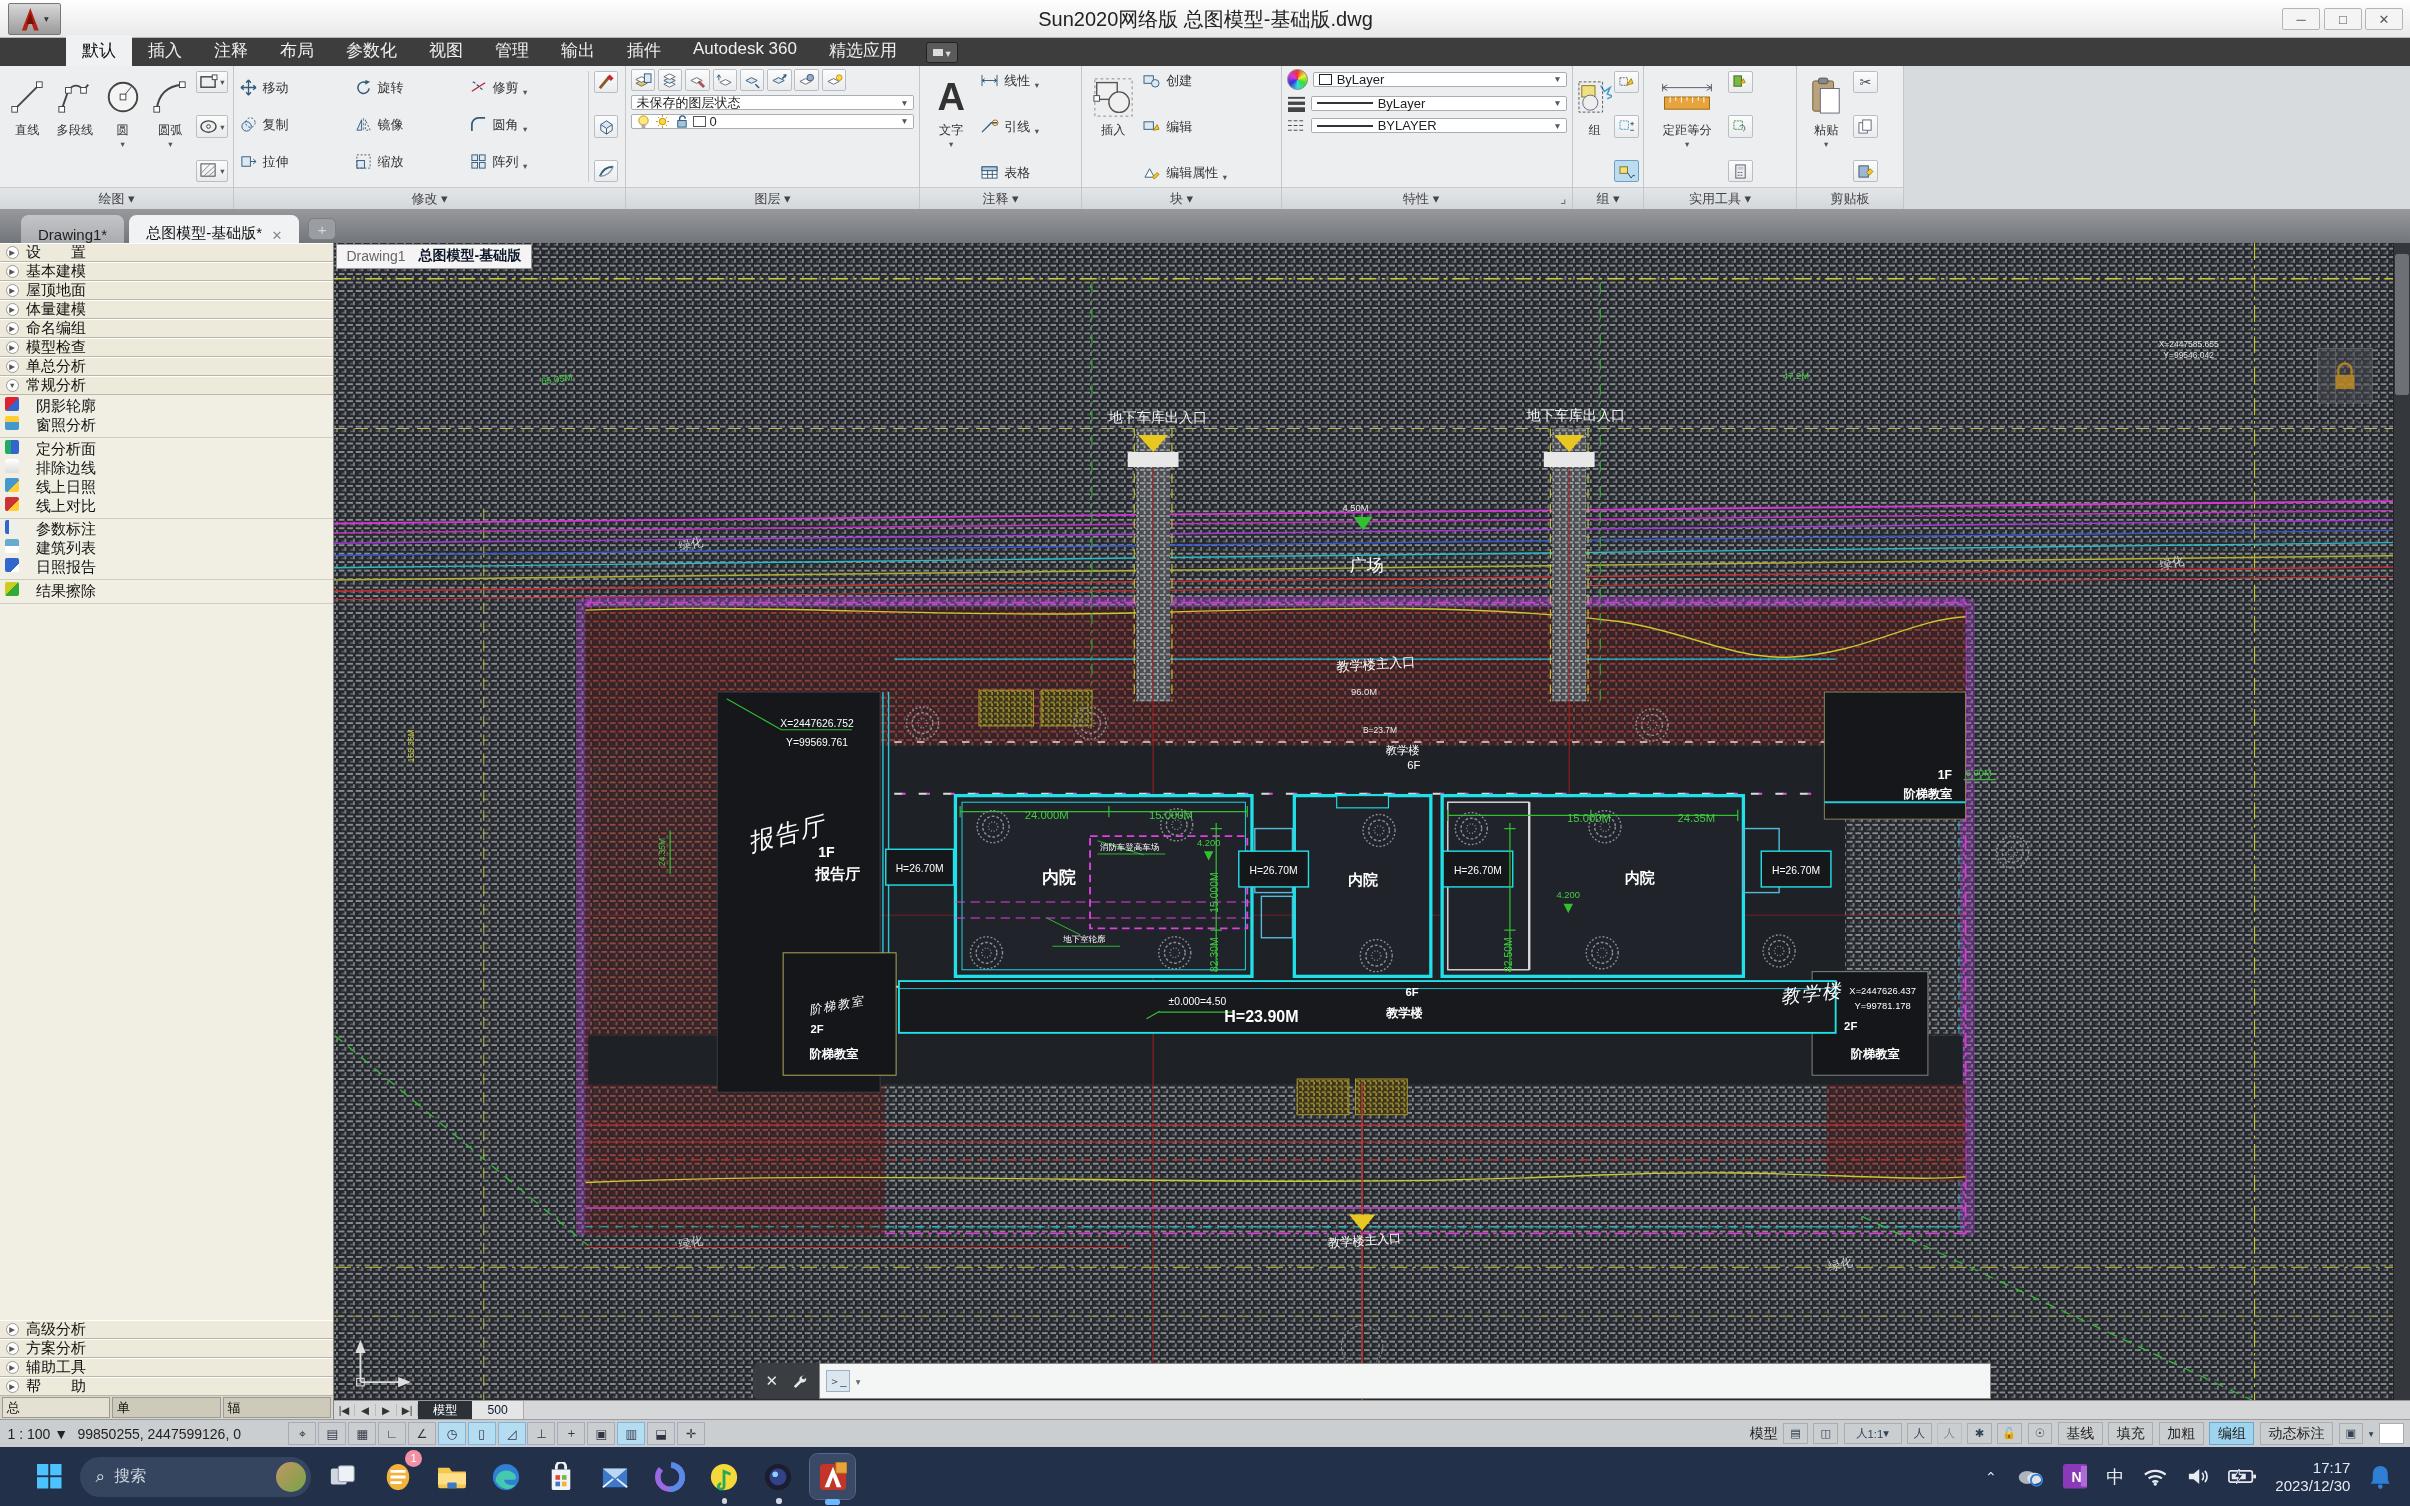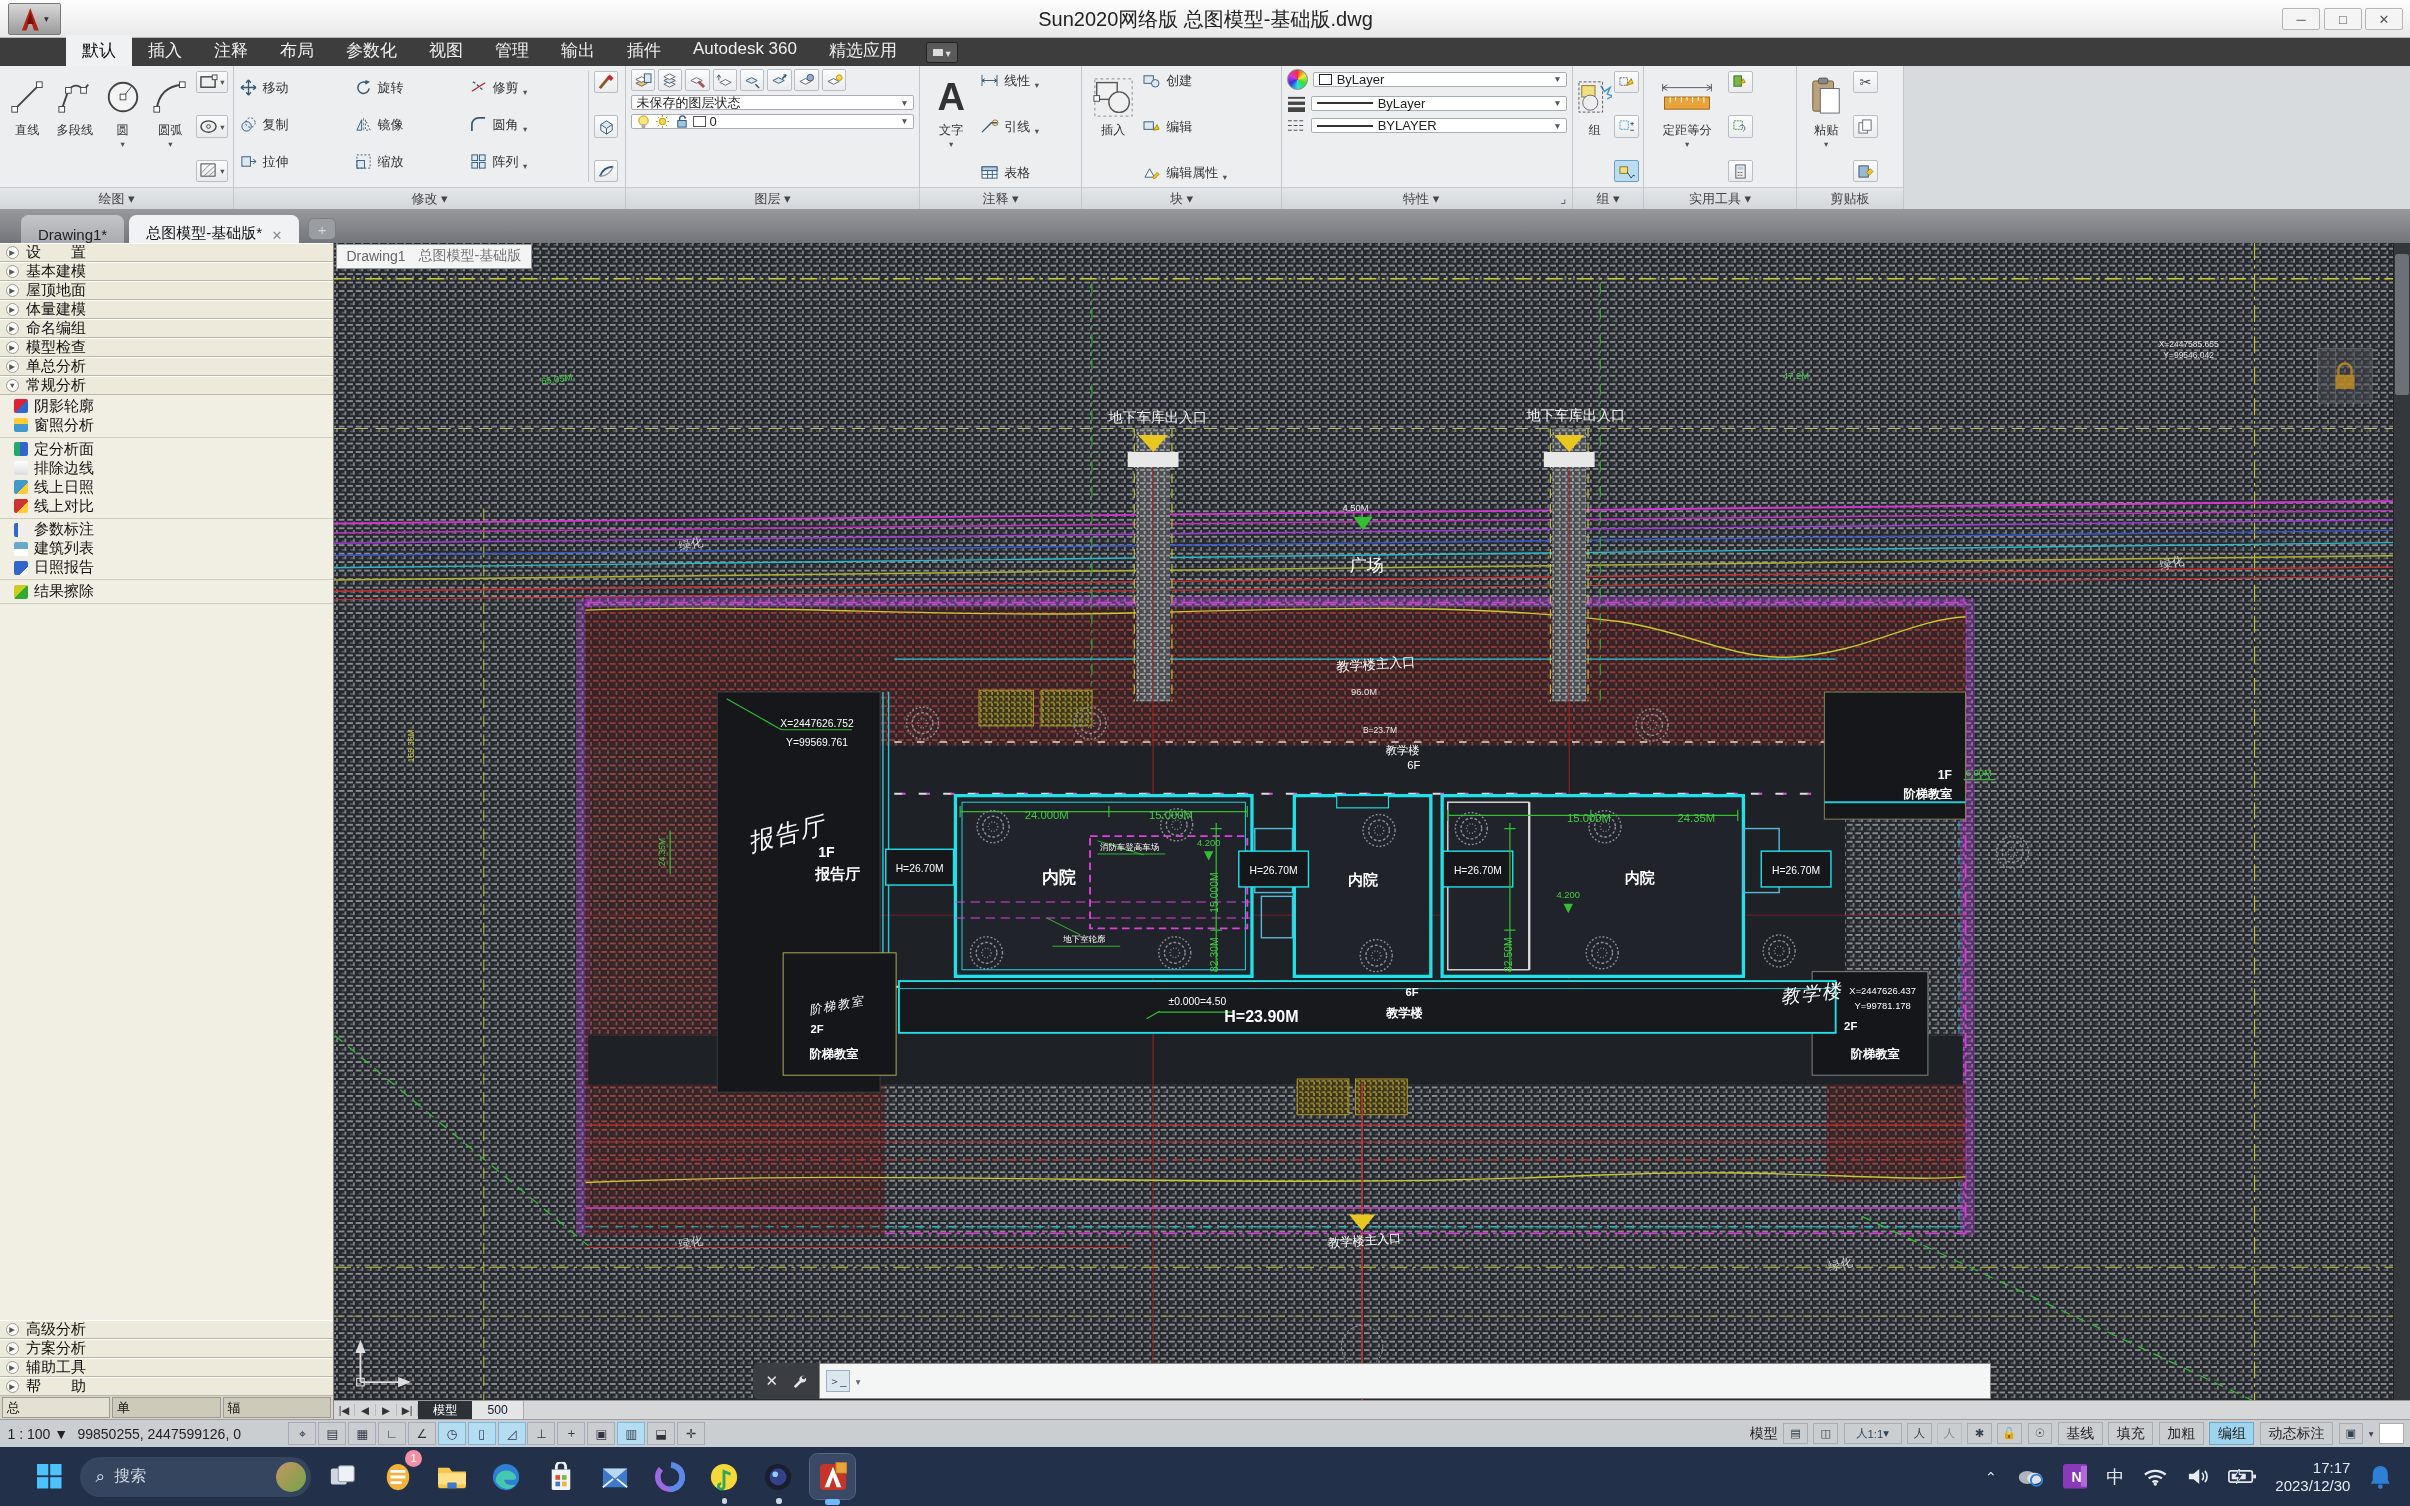--- a/index.html
+++ b/index.html
@@ -39,32 +39,32 @@
   #filetabs{left:0;top:209px;width:2411px;height:34px;background:linear-gradient(#97999d,#72757a);display:flex;align-items:flex-end;padding-left:21px}
   .ftab{height:28px;padding:0 17px;display:flex;align-items:flex-end;gap:9.4px;font-size:15px;border-radius:7.5px 7.5px 0 0;margin-right:5px}
   .ftab.inactive{background:linear-gradient(#c3c5c8,#a9abaf);color:#222}
   .ftab.active{background:#f1f2f3;color:#111}
   .ftab .x{color:#888;font-size:13px}
   #newtab{width:28px;height:22.6px;margin:0 0 2.8px 3.8px;background:#9a9da1;border:0.9px solid #7b7e82;border-radius:5.6px;color:#d8d8d8;text-align:center;line-height:21px}
   
   #sidebar{left:0;top:243px;width:334px;height:1176px;background:#f1efe3;border-right:0.9px solid #888;display:flex;flex-direction:column;font-size:15px;color:#111}
   .shdr{height:19px;display:flex;align-items:center;gap:7.5px;border-top:0.9px solid #fff;border-bottom:0.9px solid #b9b7a8;padding-left:5.6px;background:#edeadb}
   .shdr .exp{width:13px;height:13px;border:0.9px solid #999;border-radius:50%;font-size:7.5px;color:#555;display:flex;align-items:center;justify-content:center;background:#fff}
-  .sitem{height:19px;display:flex;align-items:center;gap:6px;padding-left:14px}
+  .sitem{height:19px;display:flex;align-items:flex-start;gap:17px;padding-left:5px}
   .sgroup{border-bottom:0.9px solid #cfcdbd;padding:1.9px 0}
   .sic{width:14px;height:14px;border-radius:1.9px;flex:0 0 14px}
   #sidebar .spacer{flex:1}
   #sbtabs{height:22.6px;display:flex;gap:1.9px;padding:0.9px 1.9px;background:#d9d6c6}
   .sbtab{flex:1;background:#cdcaba;border:0.9px solid #999;font-size:13px;padding-left:3.8px;line-height:19px}
   .sbtab.active{background:#e4e1d2}
   
   #canvas{left:334px;top:243px;width:2076px;height:1157px;background:#1e2126;overflow:hidden}
   #canvastabs{left:336px;top:244px;height:24.5px;display:flex;align-items:center;background:#f4f4f4;border:0.9px solid #999;padding:0 9.4px;gap:13px;font-size:14px}
   #canvastabs .t1{color:#666}
-  #canvastabs .t2{color:#737373;font-weight:normal}
+  #canvastabs .t2{color:#0f172a;font-weight:bold}
   #vscroll{left:2393px;top:243px;width:18px;height:1157px;background:#34373c;border-left:0.9px solid #222}
   #vthumb{left:2395px;top:254px;width:14px;height:141px;background:#6d7177;border-radius:2.8px}
   
   #cmdbar{left:753px;top:1363px;width:1238px;height:36px;display:flex;align-items:stretch}
   #cmdgrip{width:66px;background:#3a3e42;border-radius:5.6px 0 0 5.6px;display:flex;align-items:center;justify-content:space-evenly;color:#e8e8e8;font-size:15px}
   #cmdfield{flex:1;background:#f4f5f5;border:0.9px solid #888;display:flex;align-items:center;padding:0 5.6px;gap:5.6px}
   #cmdprompt{width:24.5px;height:22.6px;background:#dce6ee;border:0.9px solid #9ab0c4;color:#345;font-size:11.3px;text-align:center;line-height:21px}
   
   #laystrip{left:334px;top:1400px;width:2076px;height:19px;background:#d6d7d8;display:flex;align-items:center;border-top:0.9px solid #999;font-size:12.2px}
   .larrow{width:21px;text-align:center;color:#333;border-right:0.9px solid #bbb;font-size:10.4px}

